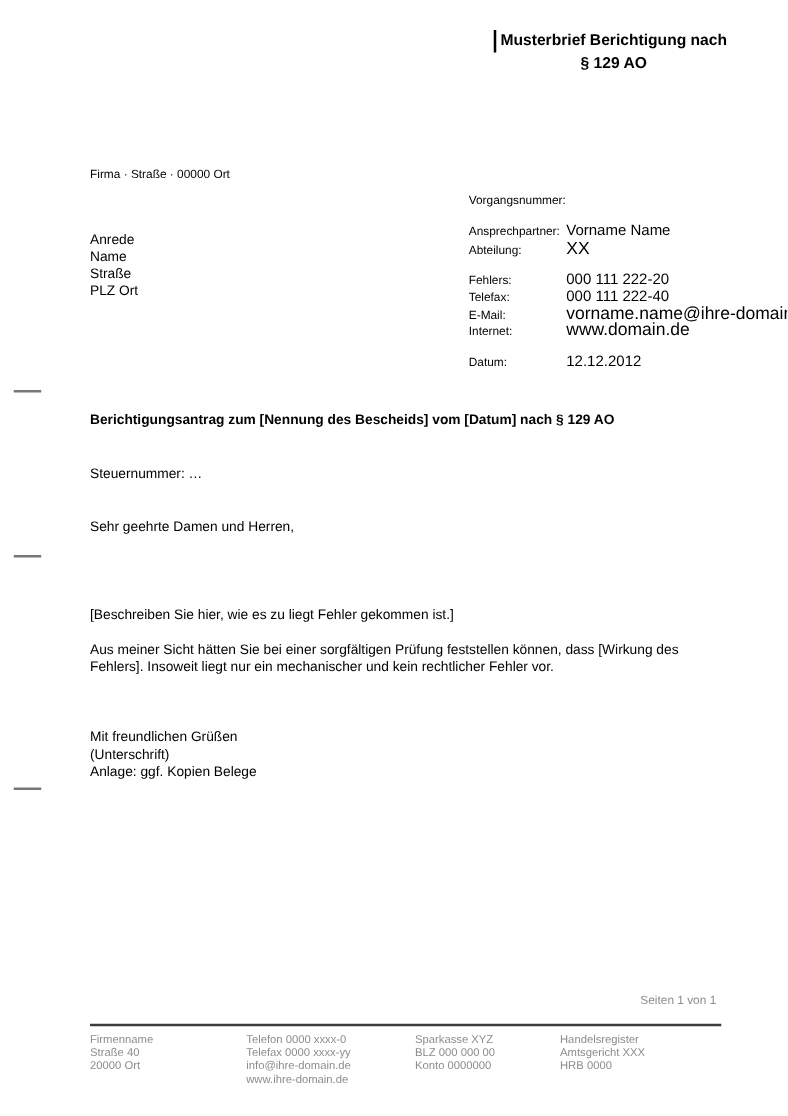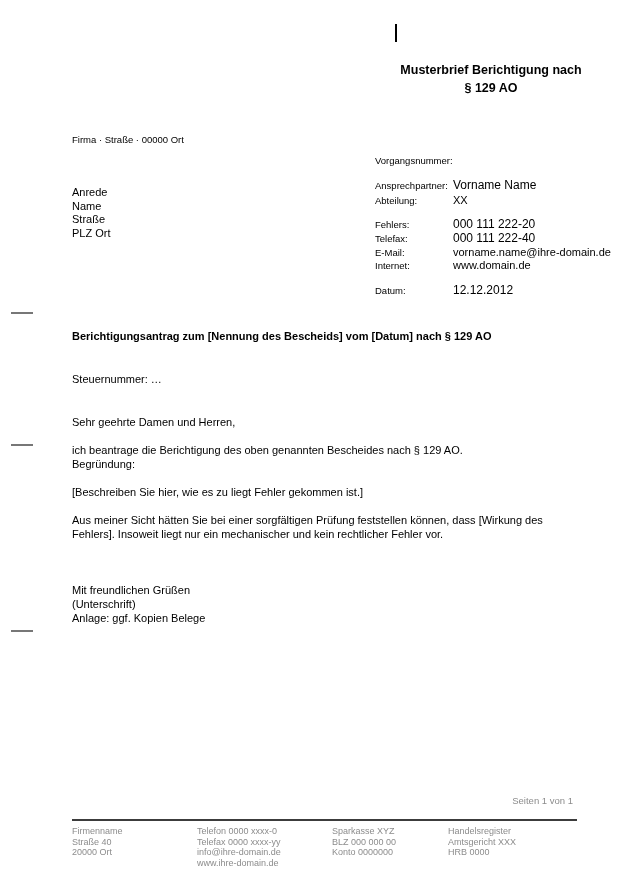--- a/index.html
+++ b/index.html
@@ -20,21 +20,20 @@
 
   .title-block {
     position: absolute;
     left: 385px;
     top: 24px;
     width: 212px;
     text-align: center;
     font-size: 12.5px;
     font-weight: bold;
     line-height: 17.5px;
-    margin-top: 38px;
   }
   .text-cursor {
     position: absolute;
     left: 395px;
     top: 24px;
     width: 1.5px;
     height: 18px;
     background: #000000;
   }
 
@@ -53,21 +52,21 @@
   }
 
   .info-block {
     position: absolute;
     left: 375px;
     top: 144px;
     width: 215px;
   }
   .irow { position: absolute; left: 0; white-space: nowrap; }
   .irow .lbl { display: inline-block; width: 78px; font-size: 9.5px; }
-  .irow .val { font-size: 11px; }
+  .irow .val { font-size: 14px; }
   .irow .val.big { font-size: 12px; }
   .r0 { top: 6px; text-decoration: underline; }
   .r1 { top: 31px; }
   .r2 { top: 46px; }
   .r3 { top: 70px; }
   .r4 { top: 84px; }
   .r5 { top: 98px; }
   .r6 { top: 111px; }
   .r7 { top: 136px; }
 
@@ -178,22 +177,20 @@
   </div>
 
   <div class="fold-mark fm1"></div>
   <div class="fold-mark fm2"></div>
   <div class="fold-mark fm3"></div>
 
   <div class="subject">Berichtigungsantrag zum [Nennung des Bescheids] vom [Datum] nach § 129 AO</div>
 
   <div class="para pre p0">Steuernummer: …</div>
   <div class="para pre p1">Sehr geehrte Damen und Herren,</div>
-  <div class="para pre p2">ich beantrage die Berichtigung des oben genannten Bescheides nach § 129 AO.
-Begründung:</div>
   <div class="para pre p3">[Beschreiben Sie hier, wie es zu liegt Fehler gekommen ist.]</div>
   <div class="para pre p4">Aus meiner Sicht hätten Sie bei einer sorgfältigen Prüfung feststellen können, dass [Wirkung des
 Fehlers]. Insoweit liegt nur ein mechanischer und kein rechtlicher Fehler vor.</div>
   <div class="para pre p6">Mit freundlichen Grüßen
 (Unterschrift)
 Anlage: ggf. Kopien Belege</div>
 
   <div class="page-indicator">Seiten 1 von 1</div>
   <div class="footer-rule"></div>
 

